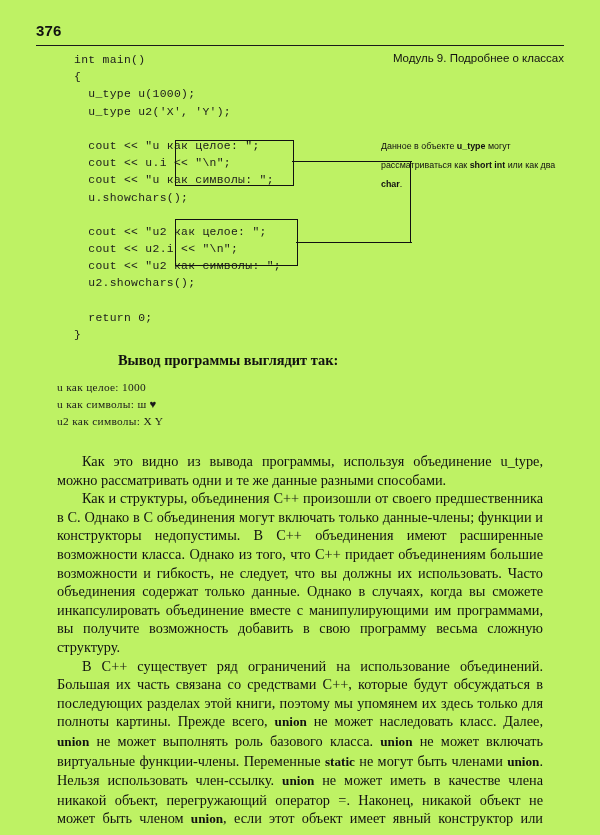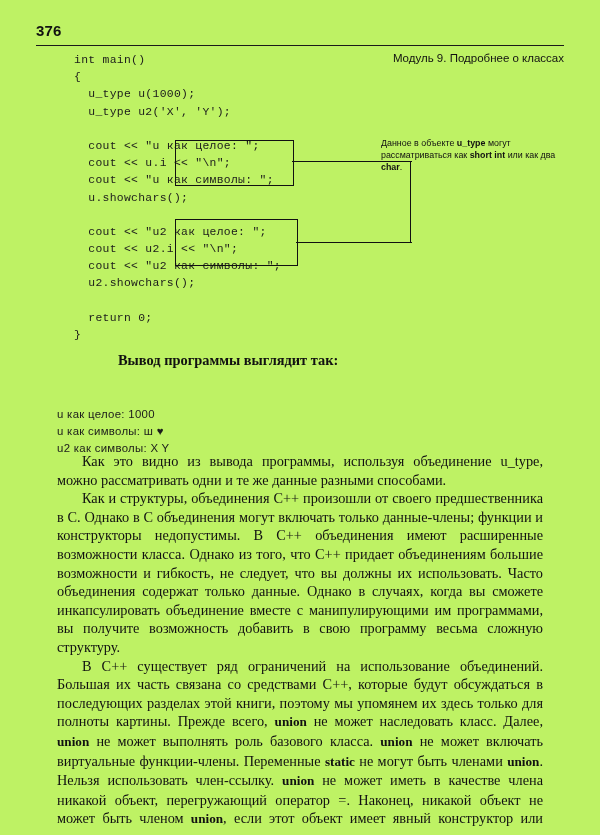--- a/index.html
+++ b/index.html
@@ -93,47 +93,46 @@
   #connector-vertical { left: 410px; top: 161px; height: 82px; }
 
   
   #annotation {
     position: absolute;
     left: 381px;
     top: 137px;
     width: 182px;
     font-family: "Liberation Sans", sans-serif;
     font-size: 8.9px;
-    line-height: 12px;
+    line-height: 19px;
     color: #111;
   }
   #annotation b { font-weight: 700; }
 
   
   #output-caption {
     position: absolute;
     left: 118px;
     top: 352px;
     font-family: "Liberation Serif", serif;
     font-size: 14.4px;
     font-weight: 700;
     color: #111;
   }
   #output-listing {
     position: absolute;
     left: 57px;
     top: 379px;
     width: 320px;
-    font-family: Liberation Sans, sans-serif;
+    font-family: Liberation Serif, serif;
     font-size: 11.4px;
     line-height: 17.3px;
     color: #1b1b1b;
     white-space: pre;
     letter-spacing: 0.3px;
-    margin-top: 27px;
   }
 
   
   #body-copy {
     position: absolute;
     left: 57px;
     top: 452px;
     width: 486px;
     font-size: 14.3px;
     line-height: 18.6px;

